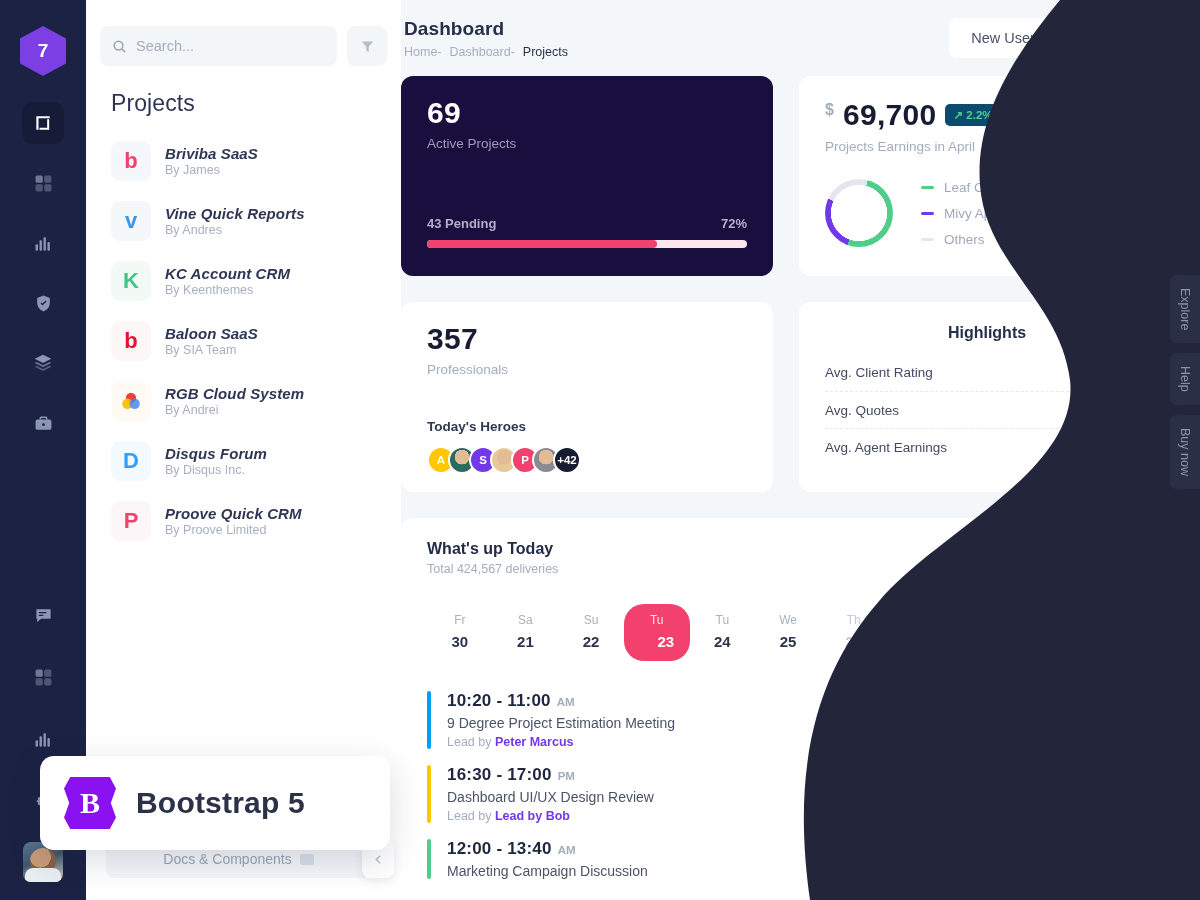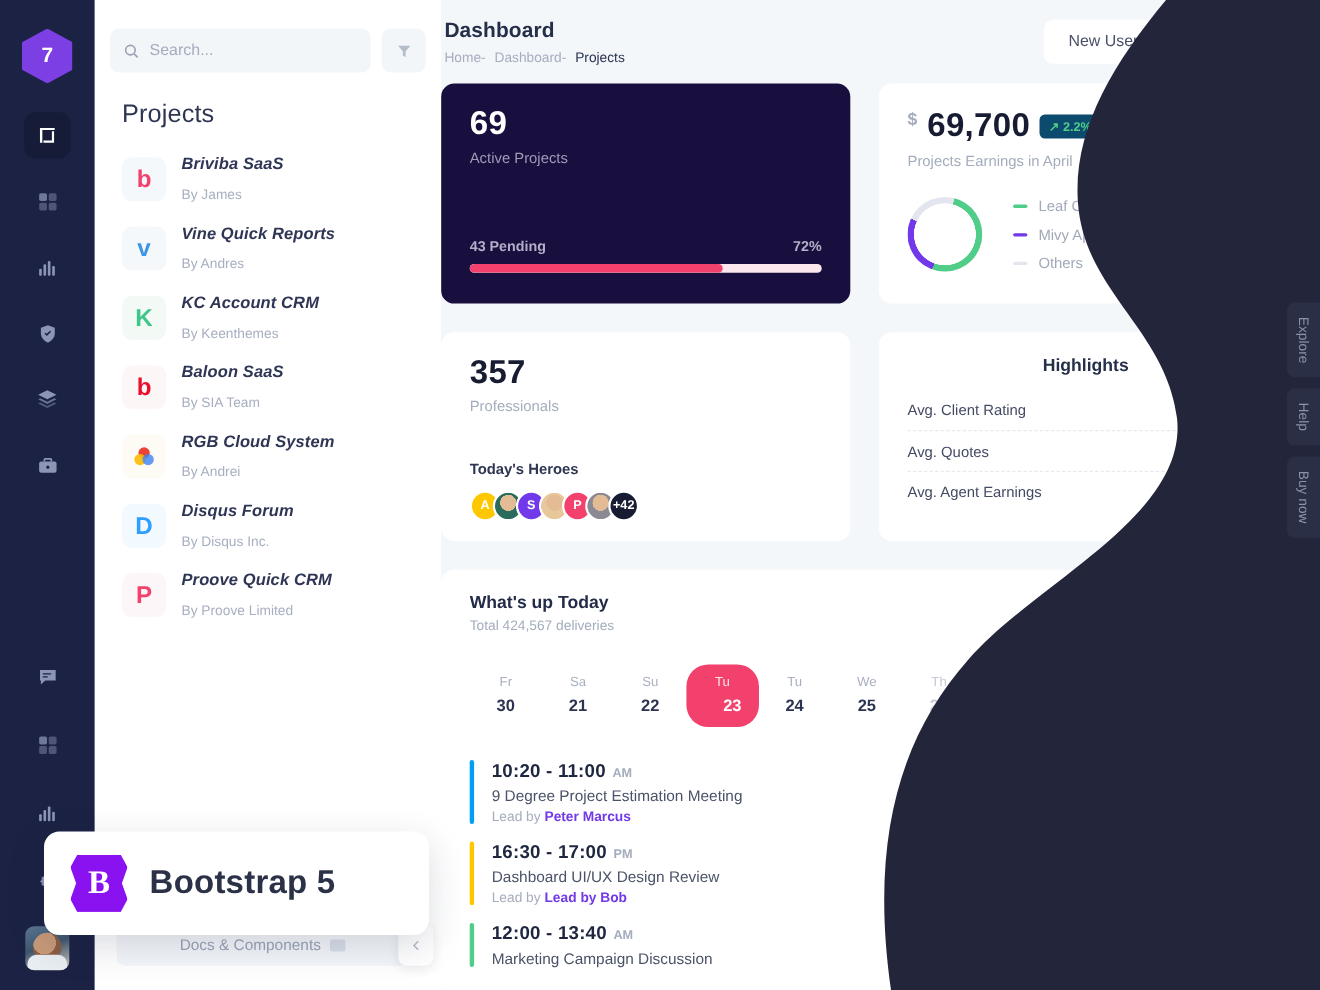--- a/index.html
+++ b/index.html
@@ -67,21 +67,21 @@
   }
   .panel-title { padding: 24px 0 0 25px; font-size: 23px; color:#2d3553; font-weight:400; letter-spacing:.1px; }
   .proj-list { padding: 14px 0 0 0; }
   .proj-item { display:flex; align-items:center; gap: 14px; padding: 10px 20px 10px 25px; }
   .proj-logo {
     width: 40px; height: 40px; border-radius: 9px; background:#f4f8fb;
     display:flex; align-items:center; justify-content:center; flex: none;
     font-weight: 800; font-size: 22px; line-height:1;
   }
   .proj-name { font-size: 15px; color:#2f3655; font-weight:600; letter-spacing:.1px;font-style:italic; }
-  .proj-by { font-size: 12.5px; color:#a7afc0; margin-top: 12px; }
+  .proj-by { font-size: 12.5px; color:#a7afc0; margin-top: 1px; }
   .docs-bar {
     position:absolute; left: 20px; bottom: 22px; width: 265px; height: 38px;
     background:#f3f6f9; border-radius: 8px;
     display:flex; align-items:center; justify-content:center; gap:8px;
     color:#9aa3b6; font-size:14px;
   }
   .docs-bar .kbd { width:14px;height:11px;background:#d8dee8;border-radius:2px;display:inline-block; }
   .collapse-btn {
     position:absolute; left: 362px; bottom: 22px; width: 32px; height: 38px;
     background:#ffffff; border-radius: 8px; box-shadow: 0 3px 10px rgba(40,50,90,.10);

